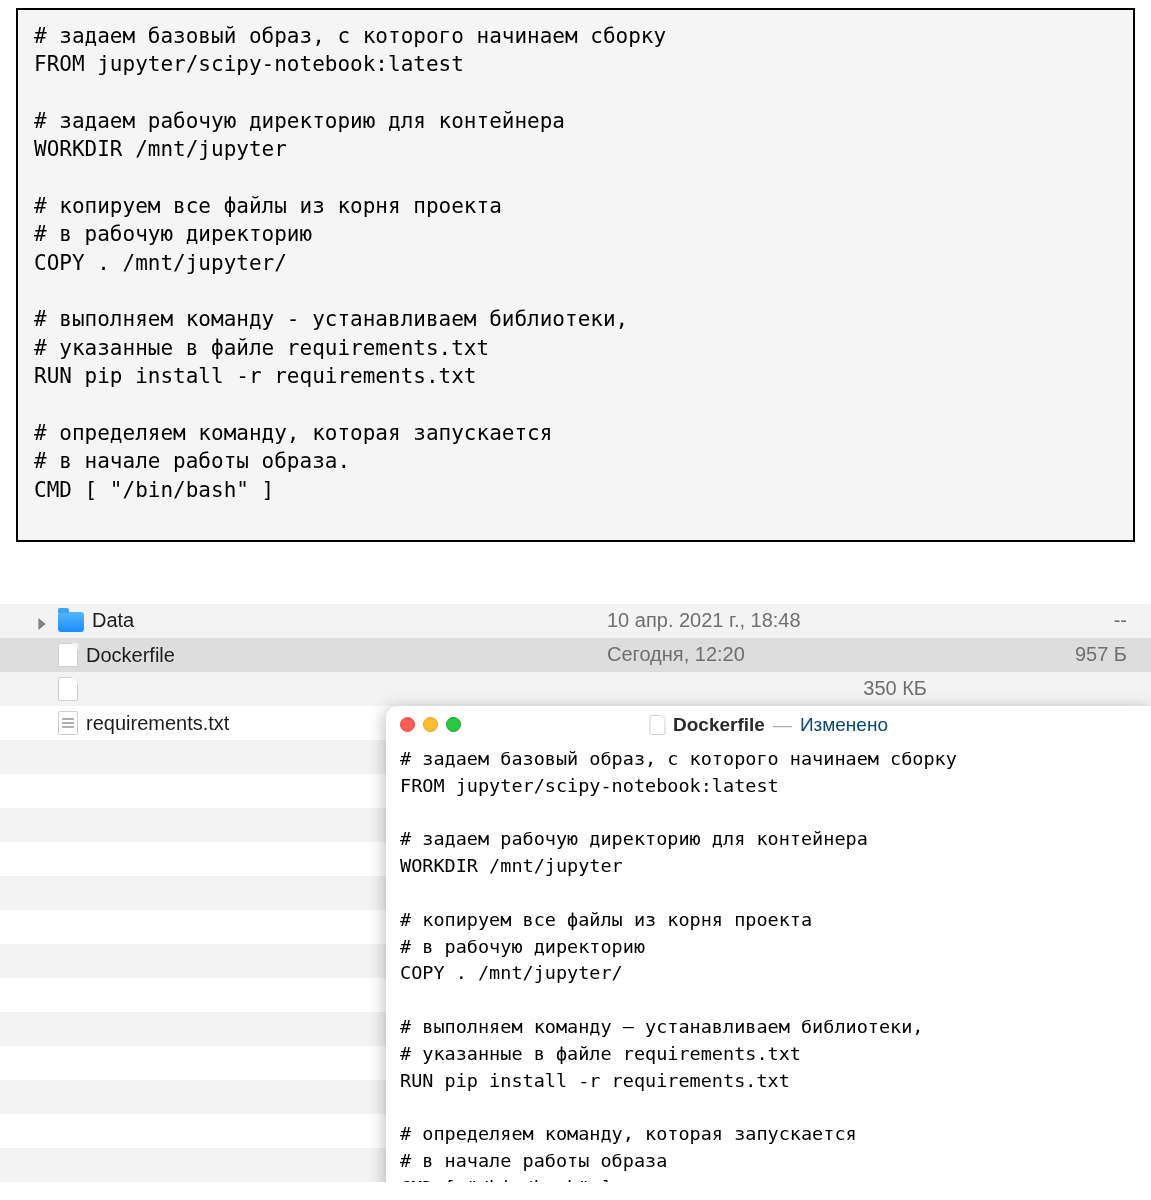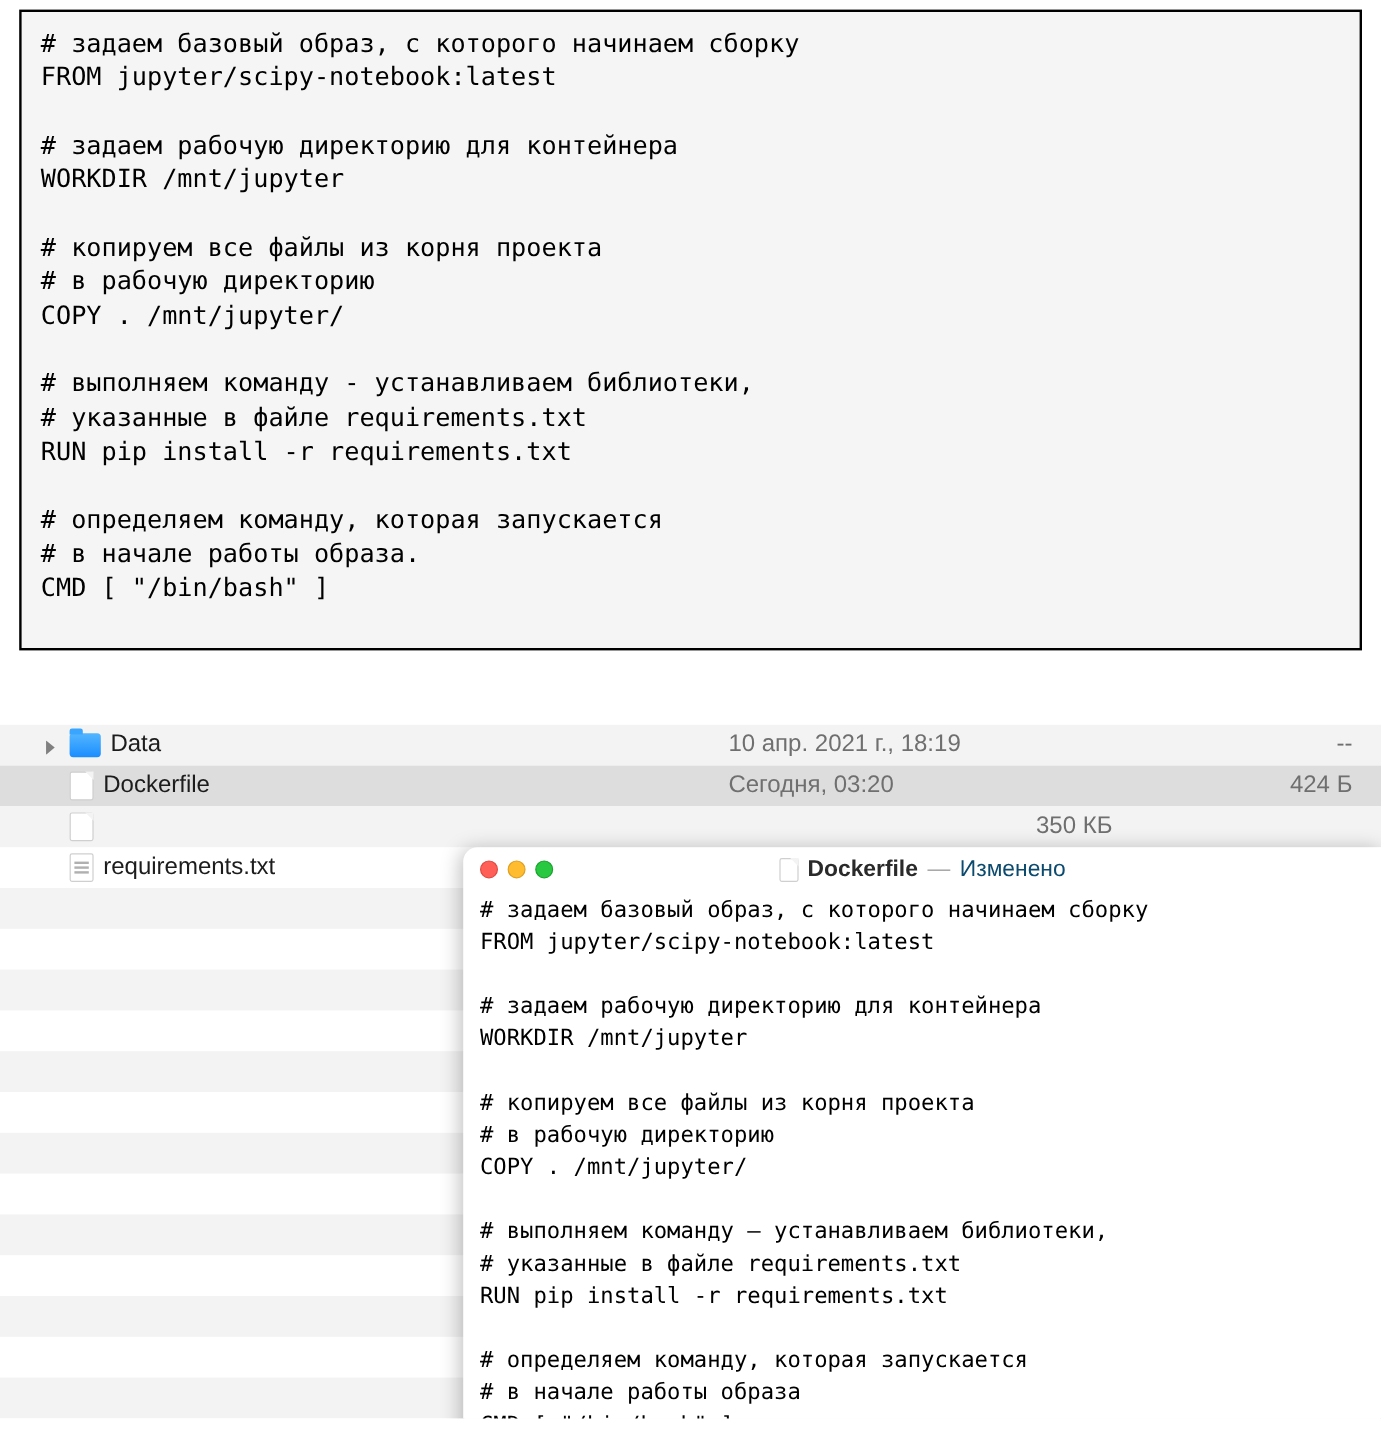--- a/index.html
+++ b/index.html
@@ -37,21 +37,21 @@
     display: grid;
     grid-template-columns: 58px 1fr 320px 200px;
     align-items: center;
     height: 34px;
     font-size: 20px;
     color: #1c1c1c;
     padding-right: 24px;
   }
   .row.alt { background: #f3f3f3; }
   .row.sel { background: #dddddd; }
-  .row .name { display: flex; align-items: center; gap: 8px; }
+  .row .name { display: flex; align-items: flex-end; gap: 8px; }
   .row .date { color: #6f6f6f; }
   .row .size { color: #6f6f6f; text-align: right; }
 
   .chev {
     justify-self: end;
     width: 18px; height: 18px;
     color: #808080;
     margin-right: 4px;
   }
   .chev svg { width: 12px; height: 12px; }
@@ -172,32 +172,32 @@
     <div class="row alt">
       <span class="chev">
         <svg viewBox="0 0 10 10">
             <path d="M2 0 L8 5 L2 10 Z" fill="currentColor"></path>
           </svg>
       </span>
       <span class="name">
         <span class="folder-icon"></span>
         <span>Data</span>
       </span>
-      <span class="date">10 апр. 2021 г., 18:19</span>
+      <span class="date">10 апр. 2021 г., 18:48</span>
       <span class="size">--</span>
     </div>
 
     <div class="row sel">
       <span></span>
       <span class="name">
         <span class="file-icon"></span>
         <span>Dockerfile</span>
       </span>
-      <span class="date">Сегодня, 03:20</span>
-      <span class="size">424 Б</span>
+      <span class="date">Сегодня, 12:20</span>
+      <span class="size">957 Б</span>
     </div>
 
     <div class="row alt">
       <span></span>
       <span class="name">
         <span class="file-icon"></span>
       </span>
       <span class="size">350 КБ</span>
     </div>
 

